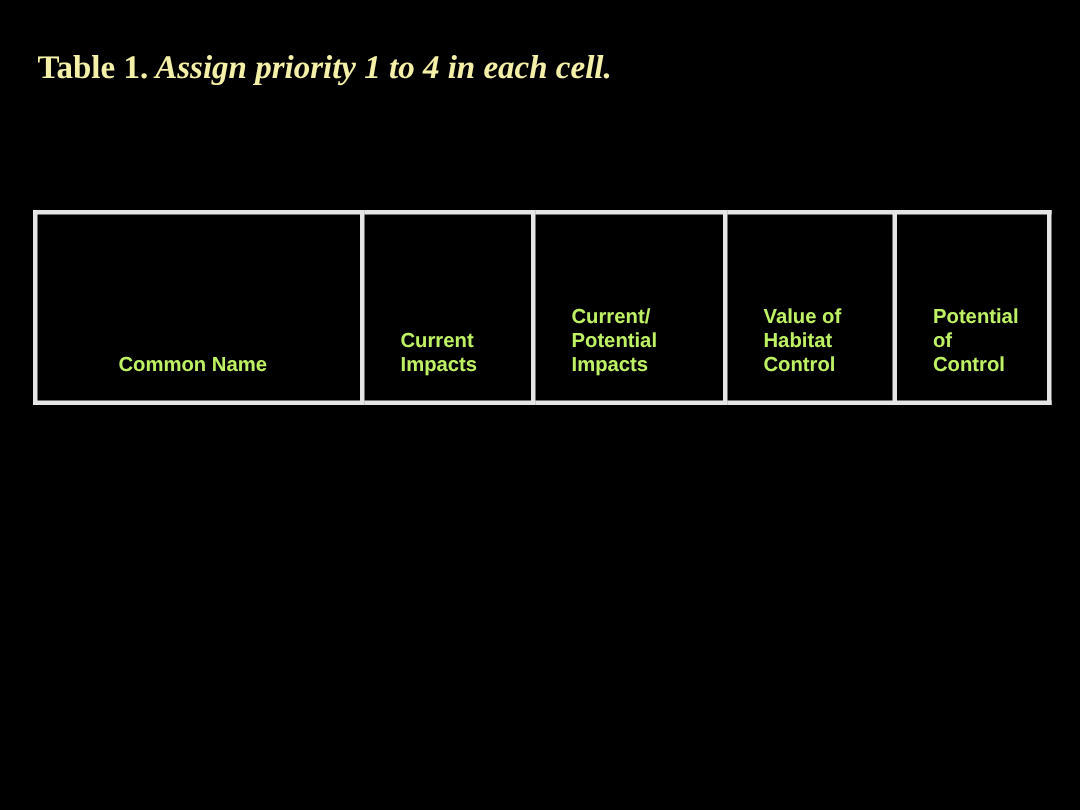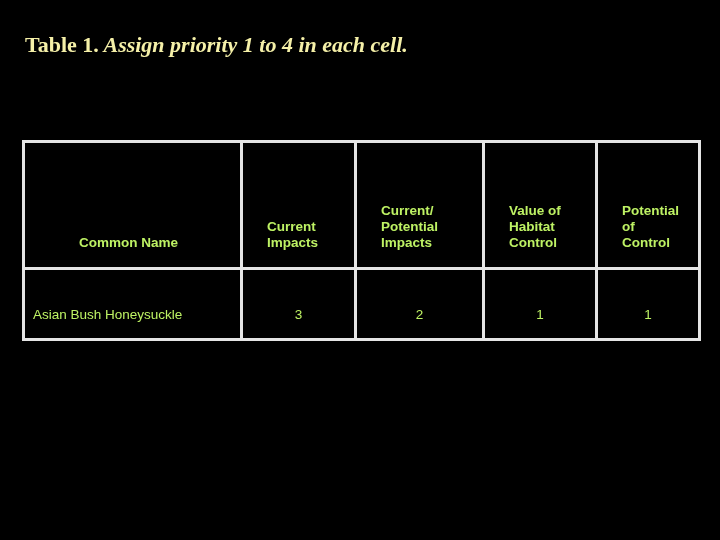--- a/index.html
+++ b/index.html
@@ -138,24 +138,17 @@
           <th>
             <div class="hdr-inner">
               <div>Potential</div>
               <div>of</div>
               <div>Control</div>
             </div>
           </th>
         </tr>
       </thead>
       <tbody>
-        <tr>
-          <td class="cell-name">Asian Bush Honeysuckle</td>
-          <td class="cell-num">3</td>
-          <td class="cell-num">2</td>
-          <td class="cell-num">1</td>
-          <td class="cell-num">1</td>
-        </tr>
       </tbody>
     </table>
   </div>
 
 </div>
 
 </body></html>

